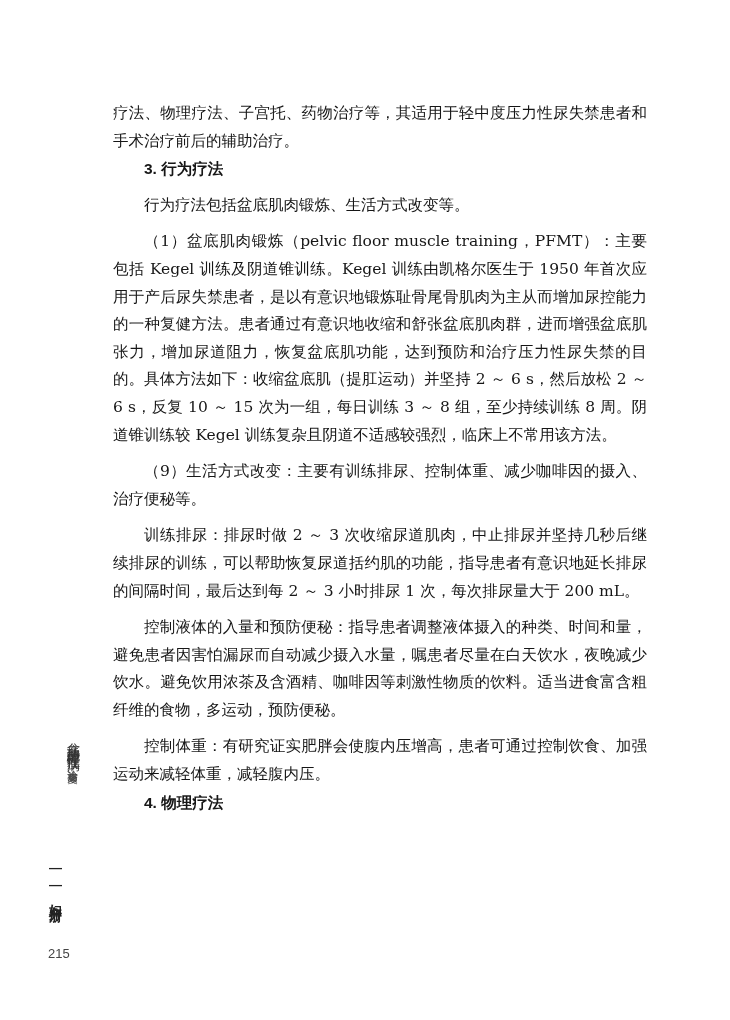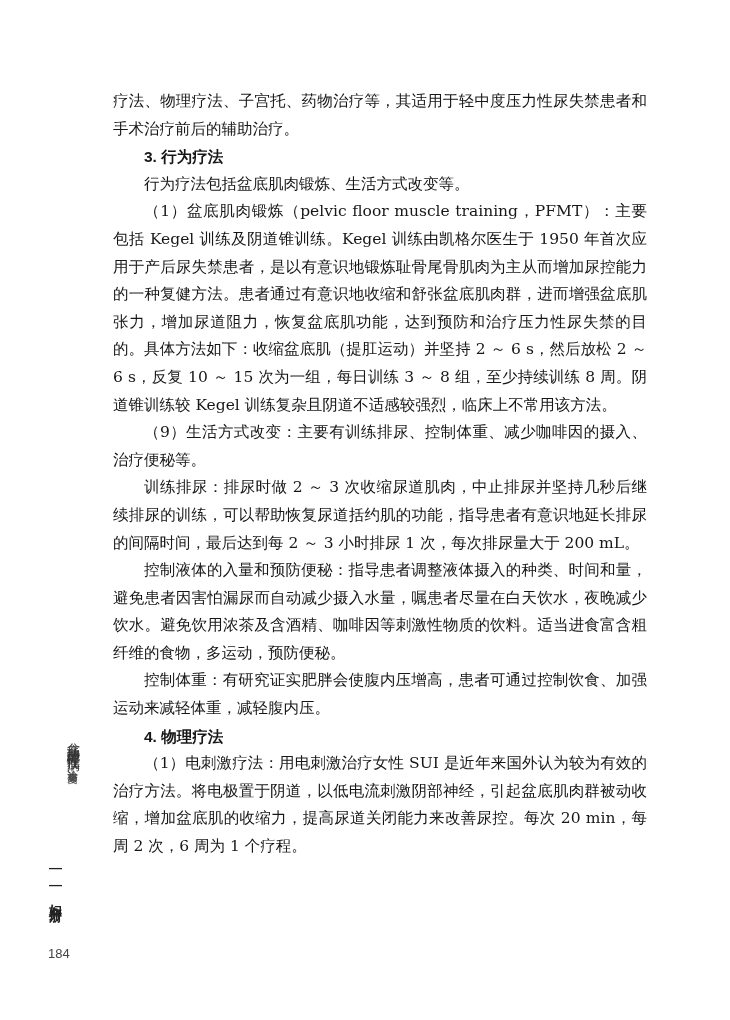--- a/index.html
+++ b/index.html
@@ -12,32 +12,33 @@
     width: 730px;
     height: 1020px;
     background: #ffffff;
     overflow: hidden;
     font-family: "DejaVu Serif", "Liberation Serif", serif;
     color: #161616;
   }
   .content {
     position: absolute;
     left: 113px;
-    top: 88px;
+    top: 100px;
     width: 534px;
     font-size: 15.5px;
     line-height: 27.6px;
     text-align: justify;
   }
   .content p {
     margin: 0;
     word-break: break-all;
   }
   .content p.indent {
     text-indent: 2em;
+    margin-top: 9px;
   }
   .content p.heading {
     font-family: "Liberation Sans", "DejaVu Sans", sans-serif;
     font-weight: 700;
     text-indent: 2em;
   }
   .spine {
     position: absolute;
     left: 46px;
     top: 732px;
@@ -82,27 +83,26 @@
   <div class="content">
     <p>疗法、物理疗法、子宫托、药物治疗等，其适用于轻中度压力性尿失禁患者和手术治疗前后的辅助治疗。</p>
     <p class="heading">3. 行为疗法</p>
     <p class="indent">行为疗法包括盆底肌肉锻炼、生活方式改变等。</p>
     <p class="indent">（1）盆底肌肉锻炼（pelvic floor muscle training，PFMT）：主要包括 Kegel 训练及阴道锥训练。Kegel 训练由凯格尔医生于 1950 年首次应用于产后尿失禁患者，是以有意识地锻炼耻骨尾骨肌肉为主从而增加尿控能力的一种复健方法。患者通过有意识地收缩和舒张盆底肌肉群，进而增强盆底肌张力，增加尿道阻力，恢复盆底肌功能，达到预防和治疗压力性尿失禁的目的。具体方法如下：收缩盆底肌（提肛运动）并坚持 2 ～ 6 s，然后放松 2 ～ 6 s，反复 10 ～ 15 次为一组，每日训练 3 ～ 8 组，至少持续训练 8 周。阴道锥训练较 Kegel 训练复杂且阴道不适感较强烈，临床上不常用该方法。</p>
     <p class="indent">（9）生活方式改变：主要有训练排尿、控制体重、减少咖啡因的摄入、治疗便秘等。</p>
     <p class="indent">训练排尿：排尿时做 2 ～ 3 次收缩尿道肌肉，中止排尿并坚持几秒后继续排尿的训练，可以帮助恢复尿道括约肌的功能，指导患者有意识地延长排尿的间隔时间，最后达到每 2 ～ 3 小时排尿 1 次，每次排尿量大于 200 mL。</p>
     <p class="indent">控制液体的入量和预防便秘：指导患者调整液体摄入的种类、时间和量，避免患者因害怕漏尿而自动减少摄入水量，嘱患者尽量在白天饮水，夜晚减少饮水。避免饮用浓茶及含酒精、咖啡因等刺激性物质的饮料。适当进食富含粗纤维的食物，多运动，预防便秘。</p>
     <p class="indent">控制体重：有研究证实肥胖会使腹内压增高，患者可通过控制饮食、加强运动来减轻体重，减轻腹内压。</p>
     <p class="heading">4. 物理疗法</p>
-    <p class="indent">（1）电刺激疗法：用电刺激治疗女性 SUI 是近年来国外认为较为有效的治疗方法。将电极置于阴道，以低电流刺激阴部神经，引起盆底肌肉群被动收缩，增加盆底肌的收缩力，提高尿道关闭能力来改善尿控。每次 20 min，每周 2 次，6 周为 1 个疗程。</p>
   </div>
 
   <div class="spine">
     <span class="title-col">
       <span>盆底功能障碍性疾病</span><span class="sub">／</span><span class="sub">诊治与康复</span>
     </span>
     <span class="series-col">
       <span>——</span><span>妇产分册</span>
     </span>
   </div>
 
-  <div class="page-number">184</div>
+  <div class="page-number">215</div>
 
 </div>
 
 </body></html>

